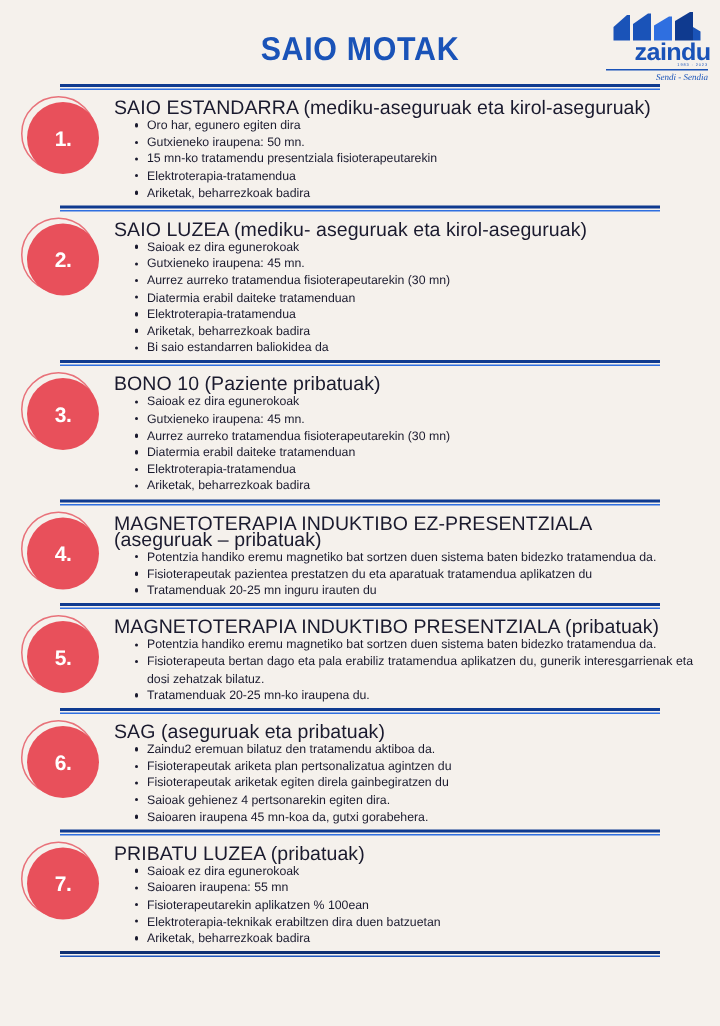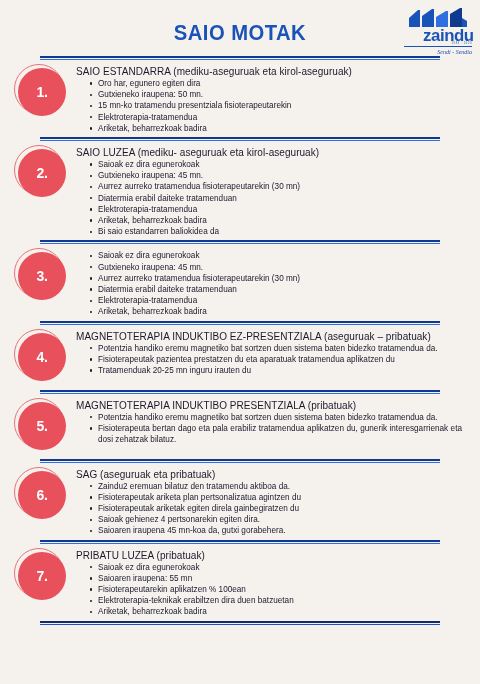--- a/index.html
+++ b/index.html
@@ -142,21 +142,21 @@
   }
 
   .content {
     flex: 1 1 auto;
     padding-top: 2px;
     padding-right: 8px;
     min-width: 0;
   }
   .sec-title {
     font-family: "Liberation Sans", sans-serif;
-    font-size: 10px;
+    font-size: 13px;
     color: #1a1a2e;
     letter-spacing: 0.05px;
     line-height: 11px;
     margin-bottom: 1px;
   }
   ul.bullets {
     margin: 0;
     padding: 0 0 0 14px;
     list-style: none;
   }
@@ -257,20 +257,21 @@
       <div class="section">
         <div class="badge-wrap">
           <div class="badge">
             <div class="ring"></div>
             <div class="disc">
               <span class="num">3.</span>
             </div>
           </div>
         </div>
         <div class="content">
+          <div class="sec-title">BONO 10 (Paziente pribatuak)</div>
           <ul class="bullets">
             <li>Saioak ez dira egunerokoak</li>
             <li>Gutxieneko iraupena: 45 mn.</li>
             <li>Aurrez aurreko tratamendua fisioterapeutarekin (30 mn)</li>
             <li>Diatermia erabil daiteke tratamenduan</li>
             <li>Elektroterapia-tratamendua</li>
             <li>Ariketak, beharrezkoak badira</li>
           </ul>
         </div>
       </div>
@@ -301,20 +302,21 @@
             <div class="disc">
               <span class="num">5.</span>
             </div>
           </div>
         </div>
         <div class="content">
           <div class="sec-title">MAGNETOTERAPIA INDUKTIBO PRESENTZIALA (pribatuak)</div>
           <ul class="bullets">
             <li class="justify">Potentzia handiko eremu magnetiko bat sortzen duen sistema baten bidezko tratamendua da.</li>
             <li class="justify">Fisioterapeuta bertan dago eta pala erabiliz tratamendua aplikatzen du, gunerik interesgarrienak eta dosi zehatzak bilatuz.</li>
+            <li class="justify">Tratamenduak 20-25 mn-ko iraupena du.</li>
           </ul>
         </div>
       </div>
       <div class="divider"></div>
       <div class="section">
         <div class="badge-wrap">
           <div class="badge">
             <div class="ring"></div>
             <div class="disc">
               <span class="num">6.</span>

